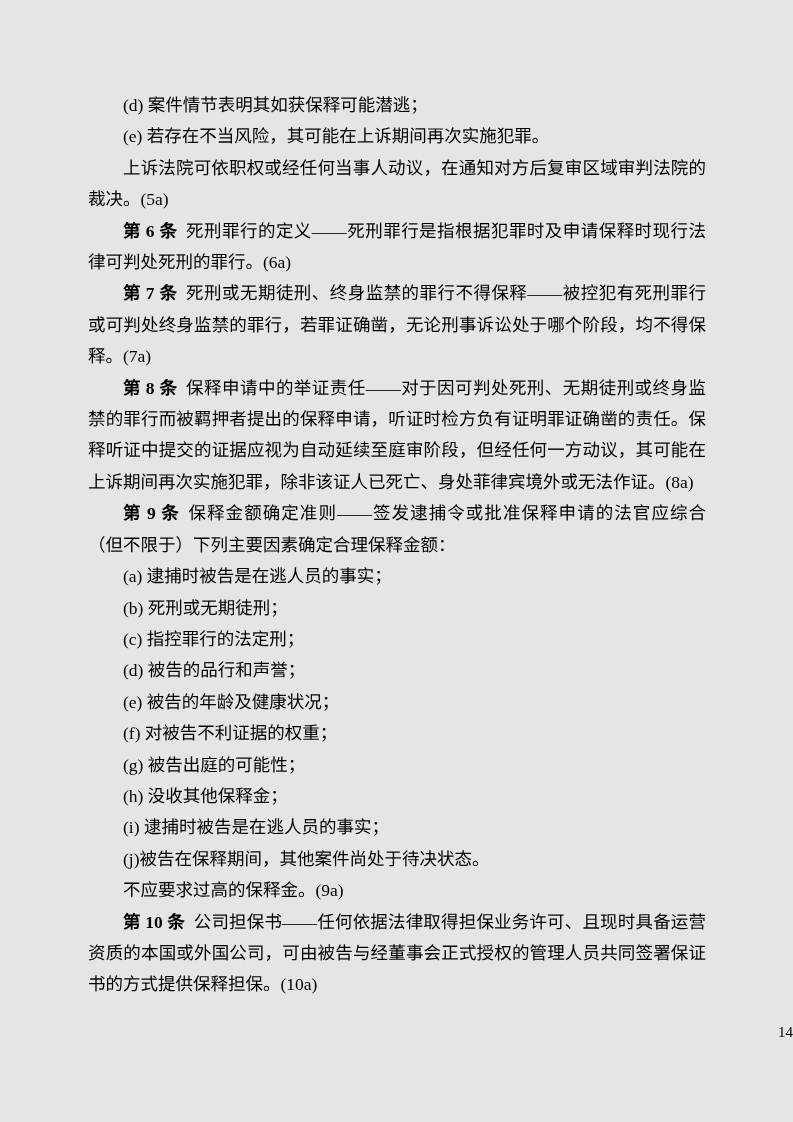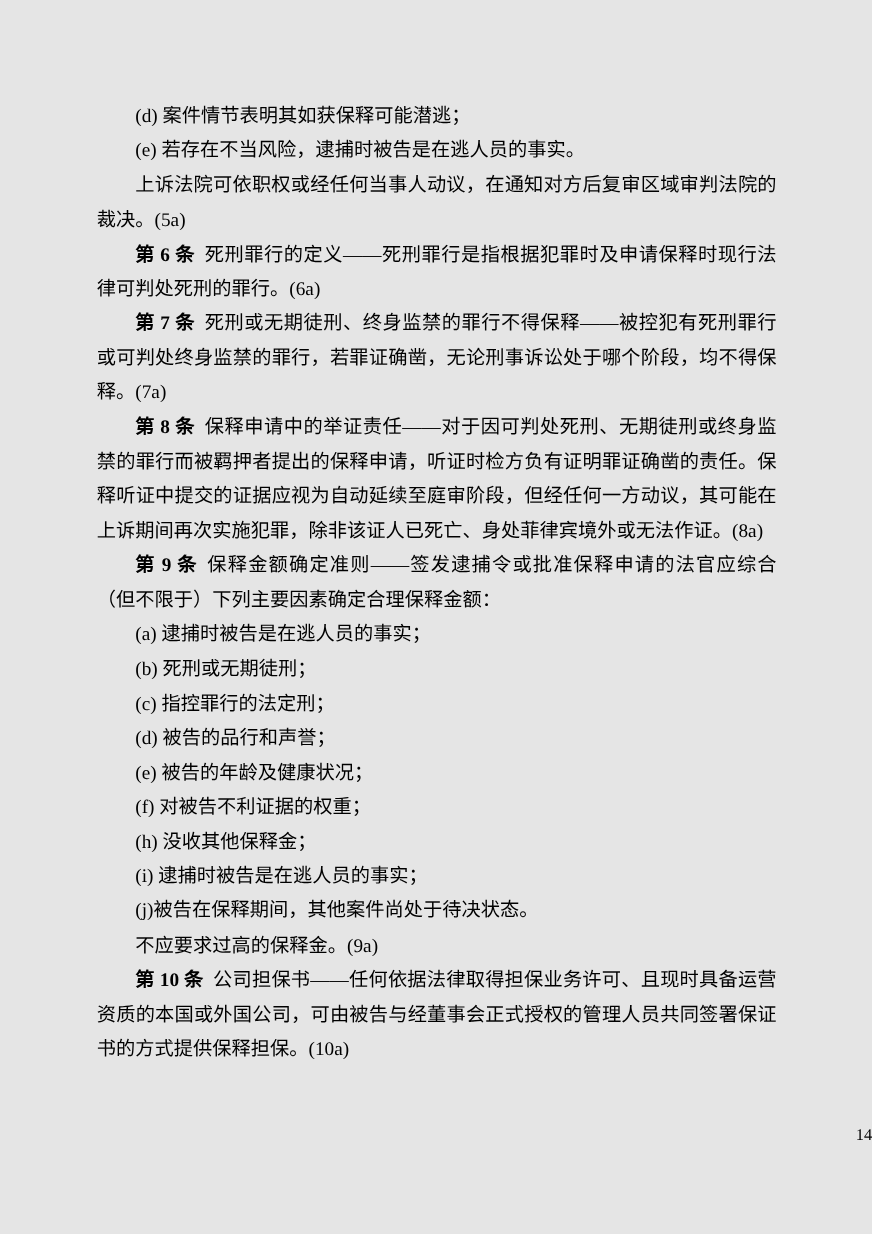--- a/index.html
+++ b/index.html
@@ -50,38 +50,39 @@
   }
 </style>
 </head>
 <body>
 
 <div class="page">
   <div class="content">
 
     <p><span>(d) 案件情节表明其如获保释可能潜逃；</span></p>
 
-    <p><span>(e) 若存在不当风险，逮捕时被告是在逃人员的事实。</span></p>
+    <p><span>(e) 若存在不当风险，其可能在上诉期间再次实施犯罪。</span></p>
 
     <p><span>上诉法院可依职权或经任何当事人动议，在通知对方后复审区域审判法院的裁决。(5a)</span></p>
 
     <p><b class="art-label">第 6 条</b><span>死刑罪行的定义——死刑罪行是指根据犯罪时及申请保释时现行法律可判处死刑的罪行。(6a)</span></p>
 
     <p><b class="art-label">第 7 条</b><span>死刑或无期徒刑、终身监禁的罪行不得保释——被控犯有死刑罪行或可判处终身监禁的罪行，若罪证确凿，无论刑事诉讼处于哪个阶段，均不得保释。(7a)</span></p>
 
     <p><b class="art-label">第 8 条</b><span>保释申请中的举证责任——对于因可判处死刑、无期徒刑或终身监禁的罪行而被羁押者提出的保释申请，听证时检方负有证明罪证确凿的责任。保释听证中提交的证据应视为自动延续至庭审阶段，但经任何一方动议，其可能在上诉期间再次实施犯罪，除非该证人已死亡、身处菲律宾境外或无法作证。(8a)</span></p>
 
     <p><b class="art-label">第 9 条</b><span>保释金额确定准则——签发逮捕令或批准保释申请的法官应综合（但不限于）下列主要因素确定合理保释金额：</span></p>
 
     <p><span>(a) 逮捕时被告是在逃人员的事实；</span></p>
     <p><span>(b) 死刑或无期徒刑；</span></p>
     <p><span>(c) 指控罪行的法定刑；</span></p>
     <p><span>(d) 被告的品行和声誉；</span></p>
     <p><span>(e) 被告的年龄及健康状况；</span></p>
     <p><span>(f) 对被告不利证据的权重；</span></p>
+    <p><span>(g) 被告出庭的可能性；</span></p>
     <p><span>(h) 没收其他保释金；</span></p>
     <p><span>(i) 逮捕时被告是在逃人员的事实；</span></p>
     <p><span>(j)被告在保释期间，其他案件尚处于待决状态。</span></p>
 
     <p><span>不应要求过高的保释金。(9a)</span></p>
 
     <p><b class="art-label">第 10 条</b><span>公司担保书——任何依据法律取得担保业务许可、且现时具备运营资质的本国或外国公司，可由被告与经董事会正式授权的管理人员共同签署保证书的方式提供保释担保。(10a)</span></p>
 
   </div>
 

